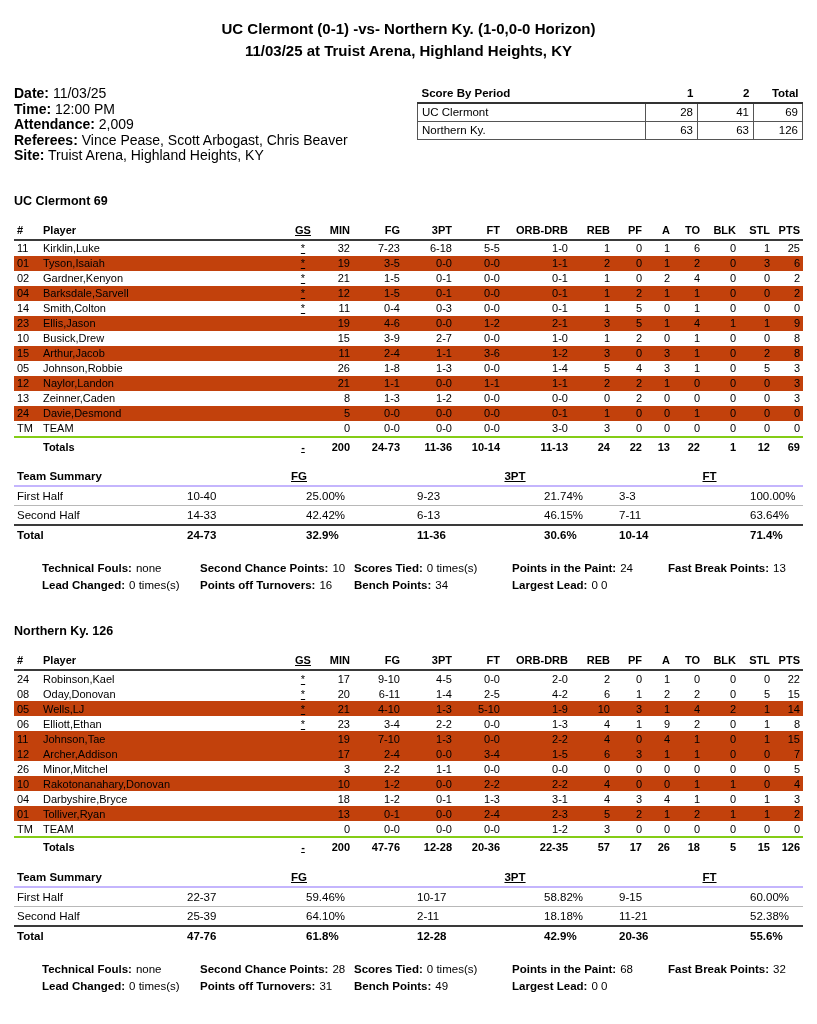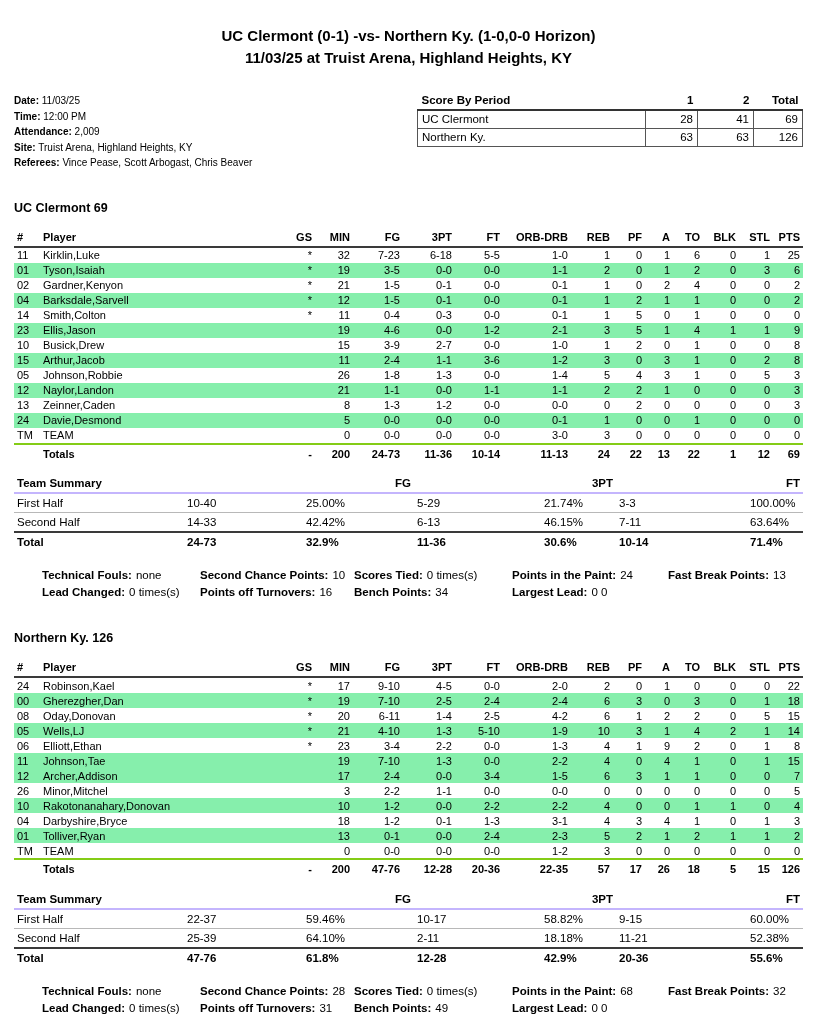--- a/index.html
+++ b/index.html
@@ -2,42 +2,42 @@
 <html><head>
 <meta charset="utf-8">
 <style>
   * { box-sizing: border-box; }
   html, body { margin: 0; padding: 0; background: #ffffff; }
   body {
     width: 817px; height: 1024px; overflow: hidden;
     font-family: "Liberation Sans", sans-serif;
     color: #000; font-size: 11px; -webkit-font-smoothing: antialiased;
   }
-  .page { width: 817px; height: 1024px; padding: 17px 14px 0 14px; }
+  .page { width: 817px; height: 1024px; padding: 10px 14px 0 14px; }
   .b { font-weight: bold; }
-  .l { text-align: left; } .c { text-align: right; } .r { text-align: right; }
+  .l { text-align: left; } .c { text-align: center; text-decoration: underline; } .r { text-align: right; }
 
   
   .titles { text-align: center; margin-top: 8px; }
   .title-line { font-weight: bold; font-size: 15px; line-height: 22px; }
 
   
   .top-row { display: flex; gap: 18px; margin-top: 24px; align-items: flex-start; }
-  .game-info { flex: 1; font-size: 10px; line-height: 15.5px; }
+  .game-info { flex: 1; font-size: 14px; line-height: 15.5px; }
   .score-table { border-collapse: collapse; font-size: 11.5px; width: 385px; table-layout: fixed; }
   .score-table th { font-weight: bold; border-bottom: 2px solid #333; padding: 1px 4px 3px; }
   .score-table td { border: 1px solid #555; padding: 2px 4px 3px; }
 
   
   .team-title { font-weight: bold; font-size: 12.5px; margin: 30px 0 14px 0; }
 
   table.box { width: 100%; border-collapse: collapse; table-layout: fixed; font-size: 11px; }
   table.box th { font-weight: bold; border-bottom: 2px solid #3a3a3a; padding: 2px 3px 3px; }
   table.box td { padding: 1.5px 3px; }
-  table.box tr.stripe { background: #86efac; }
+  table.box tr.stripe { background: #c2410c; }
   table.box tr.totals td { border-top: 2px solid #84cc16; font-weight: bold; padding-top: 3px; }
 
   table.summary { width: 100%; border-collapse: collapse; table-layout: fixed; font-size: 11.5px; margin-top: 14px; }
   table.summary th { font-weight: bold; border-bottom: 2px solid #c4b5fd; padding: 2px 3px 3px; }
   table.summary td { padding: 3px 3px; }
   table.summary tr.fh td { border-bottom: 1px solid #b8b8b8; }
   table.summary tr.sh td { border-bottom: 2px solid #3a3a3a; }
   table.summary tr.tot td { font-weight: bold; }
   table.summary td.num { text-align: left; }
   table.summary td.pct { text-align: left; padding-left: 14px; }
@@ -56,22 +56,22 @@
   <div class="titles">
     <div class="title-line">UC Clermont (0-1) -vs- Northern Ky. (1-0,0-0 Horizon)</div>
     <div class="title-line">11/03/25 at Truist Arena, Highland Heights, KY</div>
   </div>
 
   <div class="top-row">
     <div class="game-info">
       <div><span class="b">Date:</span> <span>11/03/25</span></div>
       <div><span class="b">Time:</span> <span>12:00 PM</span></div>
       <div><span class="b">Attendance:</span> <span>2,009</span></div>
+      <div><span class="b">Referees:</span> <span>Vince Pease, Scott Arbogast, Chris Beaver</span></div>
       <div><span class="b">Site:</span> <span>Truist Arena, Highland Heights, KY</span></div>
-      <div><span class="b">Referees:</span> <span>Vince Pease, Scott Arbogast, Chris Beaver</span></div>
     </div>
 
     <table class="score-table">
       <colgroup>
           <col style="width:228px">
           <col style="width:52px">
           <col style="width:56px">
           <col style="width:49px">
         </colgroup>
       <thead>
@@ -396,21 +396,21 @@
               <th class="c" colspan="2">FG</th>
               <th class="c" colspan="2">3PT</th>
               <th class="c" colspan="2">FT</th>
             </tr>
           </thead>
           <tbody>
             <tr class="fh">
               <td class="l">First Half</td>
               <td class="num">10-40</td>
               <td class="pct">25.00%</td>
-              <td class="num">5-29</td>
+              <td class="num">9-23</td>
               <td class="pct">21.74%</td>
               <td class="num">3-3</td>
               <td class="pct">100.00%</td>
             </tr>
             <tr class="sh">
               <td class="l">Second Half</td>
               <td class="num">14-33</td>
               <td class="pct">42.42%</td>
               <td class="num">6-13</td>
               <td class="pct">46.15%</td>
@@ -490,37 +490,20 @@
               <td class="r">0-0</td>
               <td class="r">2-0</td>
               <td class="r">2</td>
               <td class="r">0</td>
               <td class="r">1</td>
               <td class="r">0</td>
               <td class="r">0</td>
               <td class="r">0</td>
               <td class="r">22</td>
             </tr>
-            <tr class="stripe">
-              <td class="l">00</td>
-              <td class="l">Gherezgher,Dan</td>
-              <td class="c">*</td>
-              <td class="r">19</td>
-              <td class="r">7-10</td>
-              <td class="r">2-5</td>
-              <td class="r">2-4</td>
-              <td class="r">2-4</td>
-              <td class="r">6</td>
-              <td class="r">3</td>
-              <td class="r">0</td>
-              <td class="r">3</td>
-              <td class="r">0</td>
-              <td class="r">1</td>
-              <td class="r">18</td>
-            </tr>
             <tr>
               <td class="l">08</td>
               <td class="l">Oday,Donovan</td>
               <td class="c">*</td>
               <td class="r">20</td>
               <td class="r">6-11</td>
               <td class="r">1-4</td>
               <td class="r">2-5</td>
               <td class="r">4-2</td>
               <td class="r">6</td>

